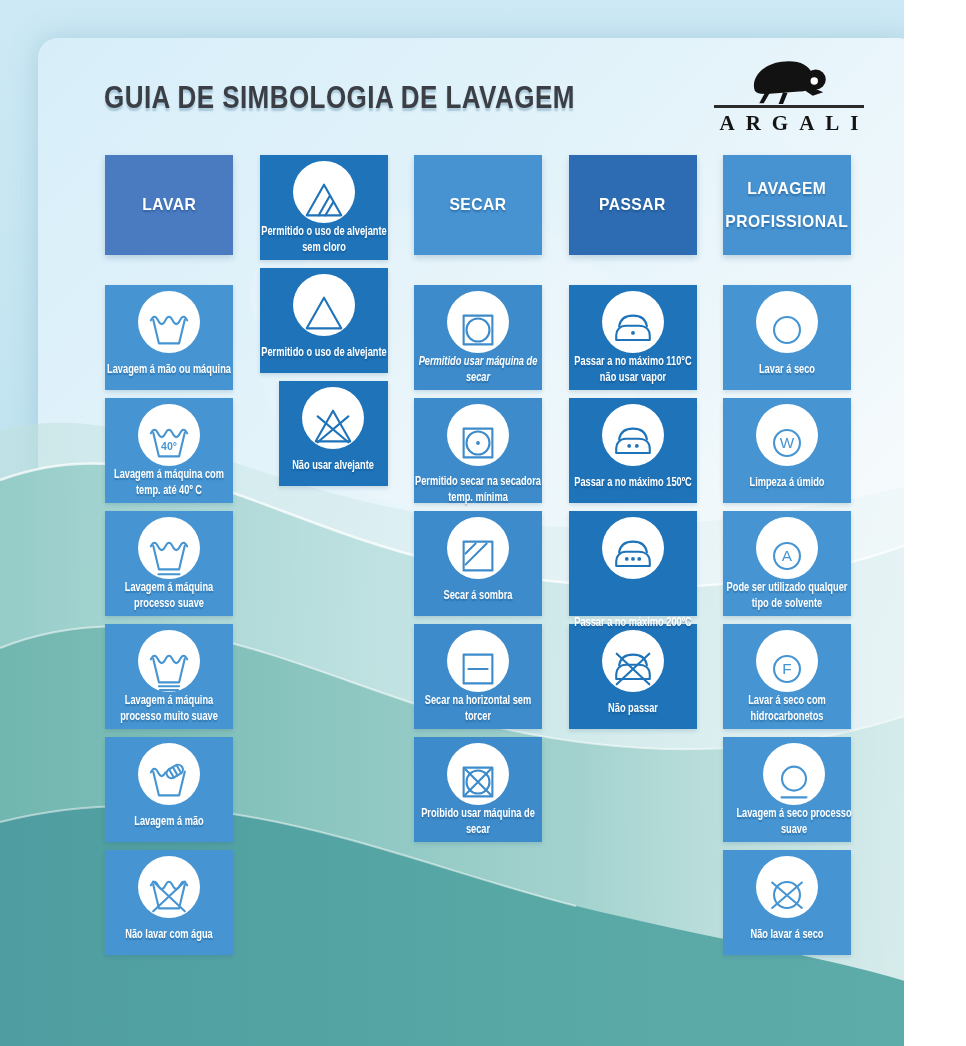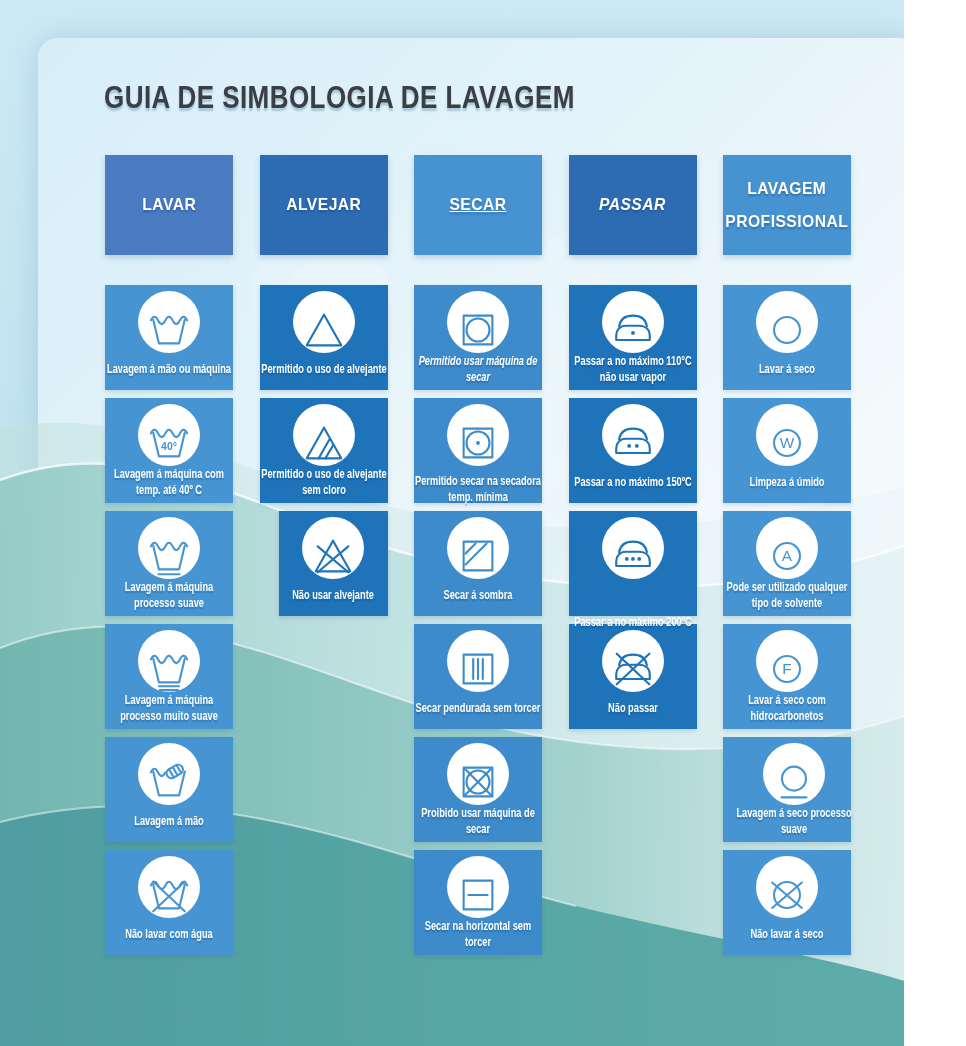--- a/index.html
+++ b/index.html
@@ -74,20 +74,34 @@
     <path d="M0 648 C170 580 330 690 500 728 C690 770 850 745 966 692 L966 1046 H0 Z" fill="url(#gB)"></path>
     <path d="M0 648 C170 580 330 690 500 728 C690 770 850 745 966 692" fill="none" stroke="#ffffff" stroke-width="2" opacity=".55"></path>
     <path d="M0 822 C210 768 400 862 576 906 C730 944 868 962 966 1002 L966 1046 H0 Z" fill="url(#gC)"></path>
     <path d="M0 822 C210 768 400 862 576 906" fill="none" stroke="#ffffff" stroke-width="2" opacity=".5"></path>
   </svg>
 
   <div class="content">
 
     <h1 class="title">GUIA DE SIMBOLOGIA DE LAVAGEM</h1>
 
+    <div class="brand">
+      <svg width="104" height="54" viewBox="0 0 140 70">
+        <g fill="#121212">
+          <path d="M24 48 C18 32 34 12 60 9 C82 6 96 13 101 24 L103 36 C102 44 94 50 84 49 L44 52 C34 53 27 52 24 48 Z"></path>
+          <circle cx="106" cy="33" r="13.5"></circle>
+          <path d="M98 42 L116 50 L102 55 L92 48 Z"></path>
+          <path d="M62 50 L56 66 L62 66 L68 51 Z"></path>
+          <path d="M38 50 L30 65 L36 65 L44 51 Z"></path>
+        </g>
+        <circle cx="104" cy="35" r="5" fill="#ffffff"></circle>
+      </svg>
+      <div class="brand-line"></div>
+      <div class="brand-name">ARGALI</div>
+    </div>
 
     <div class="grid" id="grid">
         <div class="column">
           <div class="col-header" style="background: rgb(74, 122, 192); text-align: right;">
             <span>LAVAR</span>
           </div>
           <div class="cells">
             <div class="cell" style="background: rgb(70, 149, 210);">
               <div class="icon-circle" style="color: rgb(70, 149, 210);">
                 <svg viewBox="0 0 48 48" fill="none" stroke="currentColor" stroke-width="2.2" stroke-linecap="round" stroke-linejoin="round">
@@ -146,54 +160,51 @@
                   <path d="M7.5 13 L13.5 38 L34.5 38 L40.5 13"></path>
                   <path d="M5 14 c2.5 -5.2 5.1 -5.2 7.6 0 c2.5 5.2 5.1 5.2 7.6 0 c2.5 -5.2 5.1 -5.2 7.6 0 c2.5 5.2 5.1 5.2 7.6 0 c2.5 -5.2 5.1 -5.2 7.6 0"></path>
                   <path d="M7.5 10 L40.5 41 M40.5 10 L7.5 41"></path>
                 </svg>
               </div>
               <div class="cell-label">Não lavar com água</div>
             </div>
           </div>
         </div>
         <div class="column">
-          <div class="col-header" style="background: rgb(45, 108, 178);">
-            <span>ALVEJAR</span>
-          </div>
-          <div class="cells">
-            <div class="cell" style="background: rgb(30, 115, 185);">
-              <div class="icon-circle" style="color: rgb(30, 115, 185);">
-                <svg viewBox="0 0 48 48" fill="none" stroke="currentColor" stroke-width="2.2" stroke-linecap="round" stroke-linejoin="round">
-                  <path d="M24 8 L42 40 H6 Z"></path>
-                </svg>
-              </div>
-              <div class="cell-label">Permitido o uso de alvejante</div>
-            </div>
+          <div class="cells">
             <div class="cell" style="background: rgb(30, 115, 185);">
               <div class="icon-circle" style="color: rgb(30, 115, 185);">
                 <svg viewBox="0 0 48 48" fill="none" stroke="currentColor" stroke-width="2.2" stroke-linecap="round" stroke-linejoin="round">
                   <path d="M24 8 L42 40 H6 Z"></path>
                   <path d="M18.5 40 L29.5 20.5 M25.5 40 L33.5 26.5"></path>
                 </svg>
               </div>
               <div class="cell-label">Permitido o uso de alvejante sem cloro</div>
             </div>
+            <div class="cell" style="background: rgb(30, 115, 185);">
+              <div class="icon-circle" style="color: rgb(30, 115, 185);">
+                <svg viewBox="0 0 48 48" fill="none" stroke="currentColor" stroke-width="2.2" stroke-linecap="round" stroke-linejoin="round">
+                  <path d="M24 8 L42 40 H6 Z"></path>
+                </svg>
+              </div>
+              <div class="cell-label">Permitido o uso de alvejante</div>
+            </div>
             <div class="cell" style="background: rgb(30, 115, 185); margin-left: 19px;">
               <div class="icon-circle" style="color: rgb(30, 115, 185);">
                 <svg viewBox="0 0 48 48" fill="none" stroke="currentColor" stroke-width="2.2" stroke-linecap="round" stroke-linejoin="round">
                   <path d="M24 8 L42 40 H6 Z"></path>
                   <path d="M8 14 L40 41 M40 14 L8 41"></path>
                 </svg>
               </div>
               <div class="cell-label">Não usar alvejante</div>
             </div>
           </div>
         </div>
         <div class="column">
-          <div class="col-header" style="background: rgb(71, 147, 209); text-decoration: underline;">
+          <div class="col-header" style="background: rgb(71, 147, 209);">
             <span>SECAR</span>
           </div>
           <div class="cells">
             <div class="cell" style="background: rgb(61, 139, 202); font-style: italic;">
               <div class="icon-circle" style="color: rgb(61, 139, 202);">
                 <svg viewBox="0 0 48 48" fill="none" stroke="currentColor" stroke-width="2.2" stroke-linecap="round" stroke-linejoin="round">
                   <rect x="9" y="9" width="30" height="30"></rect>
                   <circle cx="24" cy="24" r="12"></circle>
                 </svg>
               </div>
@@ -215,48 +226,39 @@
                   <rect x="9" y="9" width="30" height="30"></rect>
                   <path d="M11 21.5 L21.5 11 M11 33 L33 11"></path>
                 </svg>
               </div>
               <div class="cell-label">Secar á sombra</div>
             </div>
             <div class="cell" style="background: rgb(61, 139, 202);">
               <div class="icon-circle" style="color: rgb(61, 139, 202);">
                 <svg viewBox="0 0 48 48" fill="none" stroke="currentColor" stroke-width="2.2" stroke-linecap="round" stroke-linejoin="round">
                   <rect x="9" y="9" width="30" height="30"></rect>
-                  <path d="M19 13.5 V34.5 M24 13.5 V34.5 M29 13.5 V34.5"></path>
-                </svg>
-              </div>
-              <div class="cell-label">Secar pendurada sem torcer</div>
+                  <path d="M14 24 H34"></path>
+                </svg>
+              </div>
+              <div class="cell-label">Secar na horizontal sem torcer</div>
             </div>
             <div class="cell" style="background: rgb(61, 139, 202);">
               <div class="icon-circle" style="color: rgb(61, 139, 202);">
                 <svg viewBox="0 0 48 48" fill="none" stroke="currentColor" stroke-width="2.2" stroke-linecap="round" stroke-linejoin="round">
                   <rect x="9" y="9" width="30" height="30"></rect>
                   <circle cx="24" cy="24" r="12"></circle>
                   <path d="M10.5 10.5 L37.5 37.5 M37.5 10.5 L10.5 37.5"></path>
                 </svg>
               </div>
               <div class="cell-label">Proibido usar máquina de secar</div>
             </div>
-            <div class="cell" style="background: rgb(61, 139, 202);">
-              <div class="icon-circle" style="color: rgb(61, 139, 202);">
-                <svg viewBox="0 0 48 48" fill="none" stroke="currentColor" stroke-width="2.2" stroke-linecap="round" stroke-linejoin="round">
-                  <rect x="9" y="9" width="30" height="30"></rect>
-                  <path d="M14 24 H34"></path>
-                </svg>
-              </div>
-              <div class="cell-label">Secar na horizontal sem torcer</div>
-            </div>
-          </div>
-        </div>
-        <div class="column">
-          <div class="col-header" style="background: rgb(45, 108, 178); font-style: italic;">
+          </div>
+        </div>
+        <div class="column">
+          <div class="col-header" style="background: rgb(45, 108, 178);">
             <span>PASSAR</span>
           </div>
           <div class="cells">
             <div class="cell" style="background: rgb(30, 115, 185);">
               <div class="icon-circle" style="color: rgb(30, 115, 185);">
                 <svg viewBox="0 0 48 48" fill="none" stroke="currentColor" stroke-width="2.2" stroke-linecap="round" stroke-linejoin="round">
                   <path d="M9.5 20 C11 11.5 17.5 9 24 9 C30.5 9 37 11.5 38.5 20"></path>
                   <path d="M6.5 34.5 H41.5 V30 C41.5 23.5 37 19.5 30 19.5 H16.5 C10.5 19.5 6.5 24 6.5 29.5 Z"></path>
                   <circle cx="24" cy="27" r="2" fill="currentColor" stroke="none"></circle>
                 </svg>

